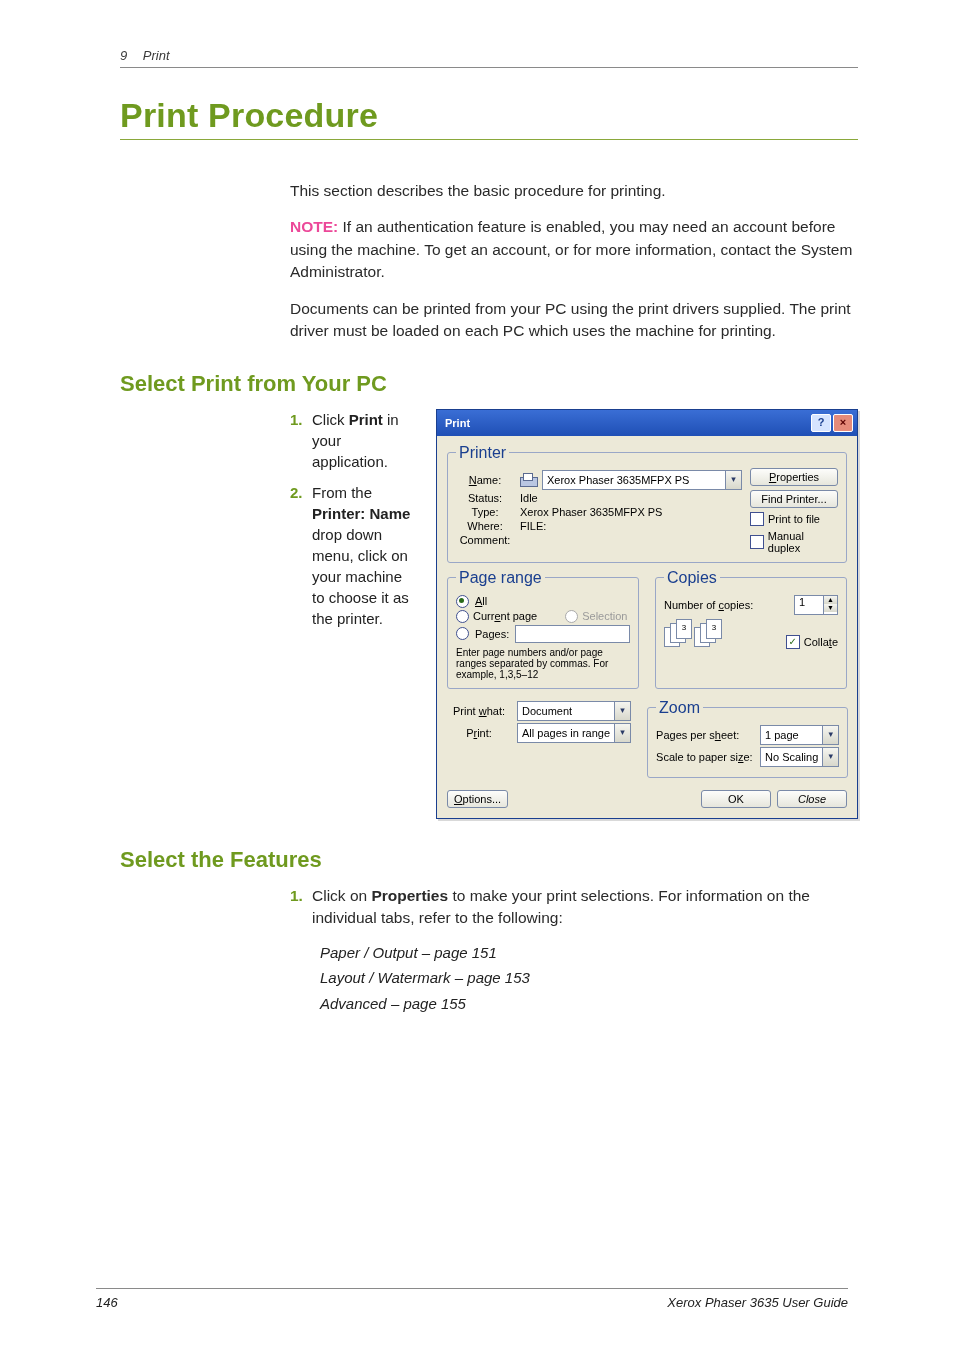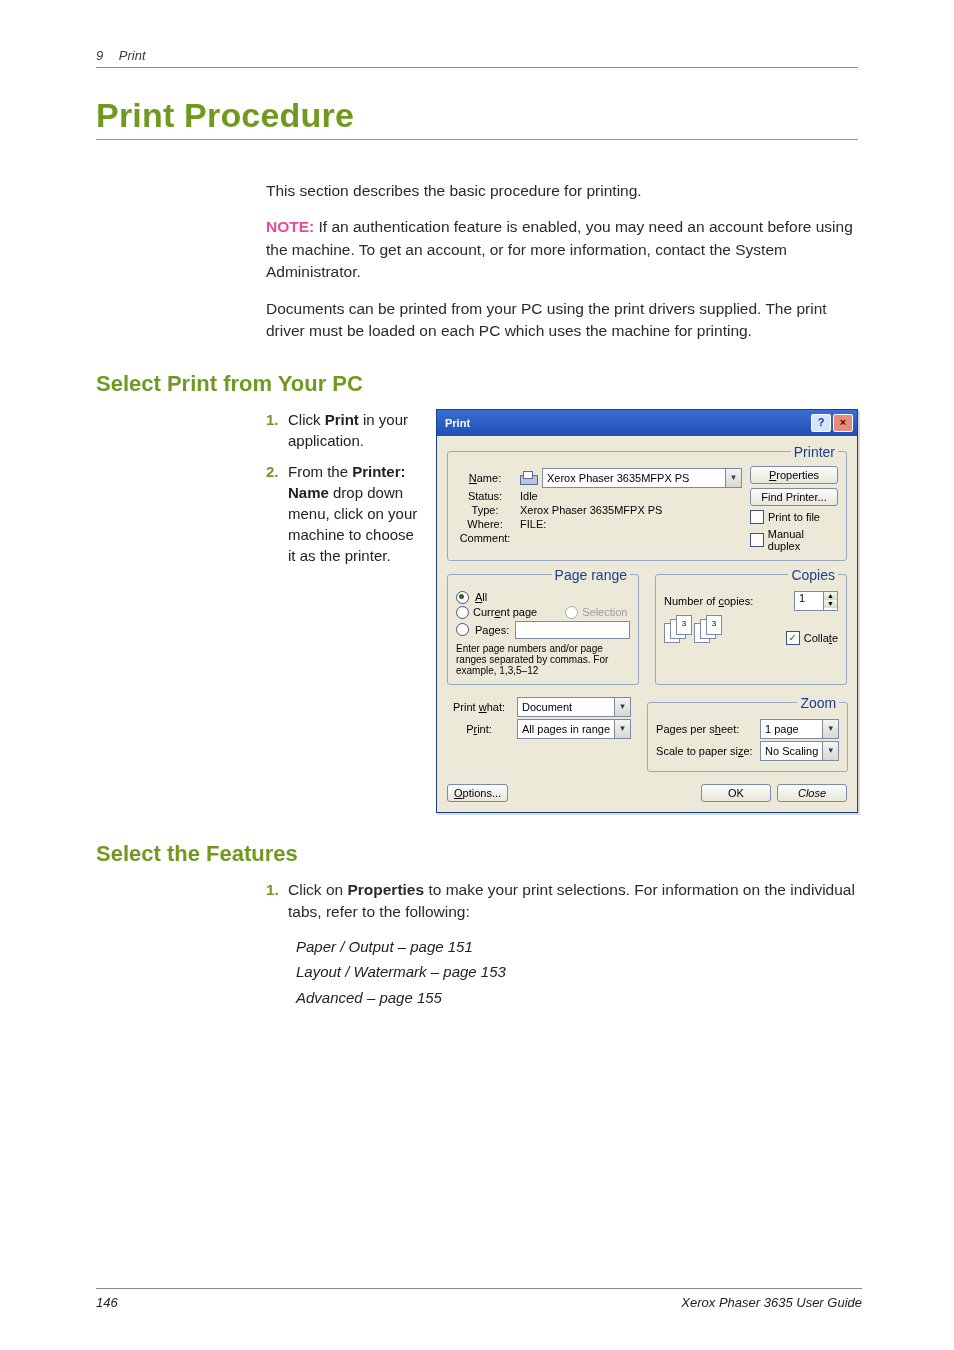--- a/index.html
+++ b/index.html
@@ -6,21 +6,21 @@
     margin: 0;
     padding: 0;
     background: #fff;
     font-family: "Segoe UI", "Frutiger", Arial, sans-serif;
     color: #222;
   }
   .page {
     width: 954px;
     height: 1350px;
     box-sizing: border-box;
-    padding: 48px 96px 40px 96px;
+    padding: 48px 96px 40px 120px;
     position: relative;
   }
   .running-head {
     font-style: italic;
     font-size: 13px;
     color: #3a3a3a;
     border-bottom: 1px solid #8a8a8a;
     padding-bottom: 4px;
     margin-bottom: 28px;
   }
@@ -83,21 +83,21 @@
     margin-left: 200px;
     font-style: italic;
     font-size: 15px;
     line-height: 1.7;
     margin-top: 4px;
   }
   .footer {
     position: absolute;
     bottom: 40px;
     left: 96px;
-    right: 92px;
+    right: 106px;
     border-top: 1px solid #8a8a8a;
     padding-top: 6px;
     font-style: italic;
     font-size: 13px;
     display: flex;
     justify-content: space-between;
   }
 
   
   .win {
@@ -134,22 +134,21 @@
   .win-body { padding: 8px 10px 10px 10px; }
   fieldset.grp {
     border: 1px solid #9aa7c7;
     border-radius: 3px;
     margin: 0 0 6px 0;
     padding: 6px 8px 8px 8px;
   }
   fieldset.grp > legend {
     color: #1a3f8f;
     padding: 0 3px;
-    font-size: 14px;
-    text-align: right;
+    font-size: 16px;
   }
   .row { display: flex; align-items: center; gap: 6px; margin: 2px 0; }
   .lbl { width: 58px; text-align: center; }
   .u { text-decoration: underline; }
   .combo {
     flex: 1;
     display: flex;
     border: 1px solid #7a8aa8;
     background: #fff;
     height: 18px;

